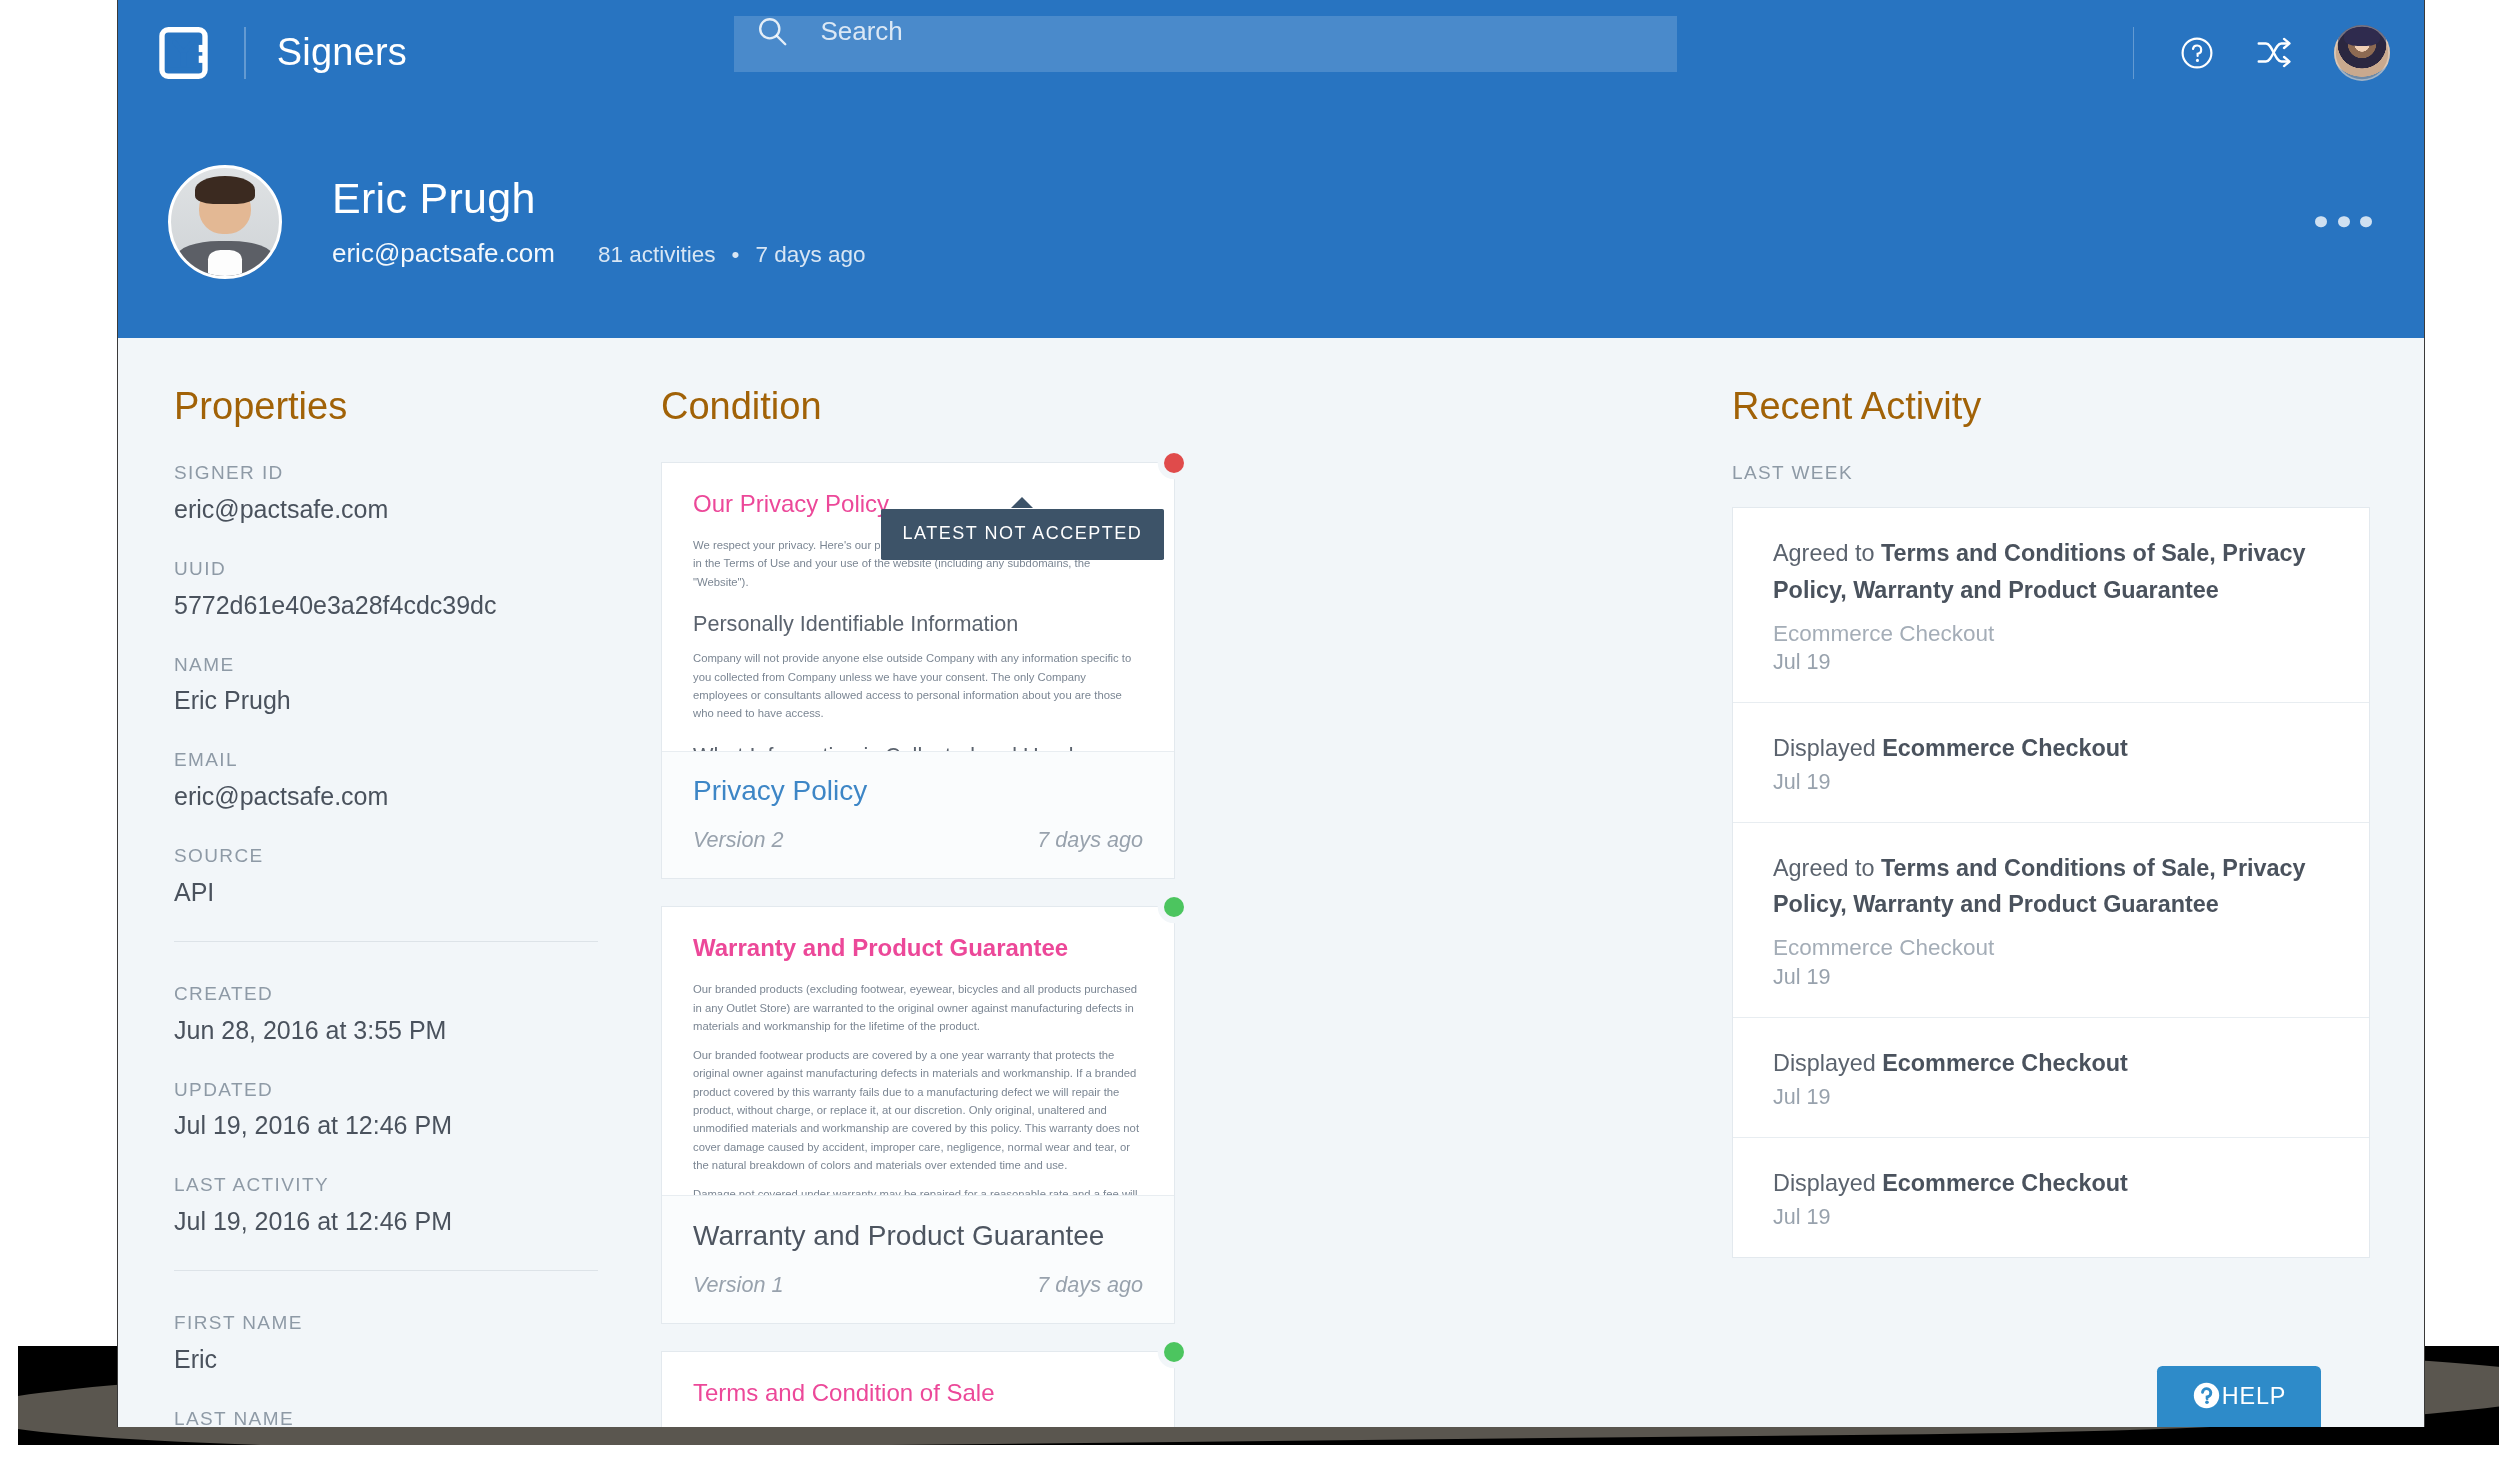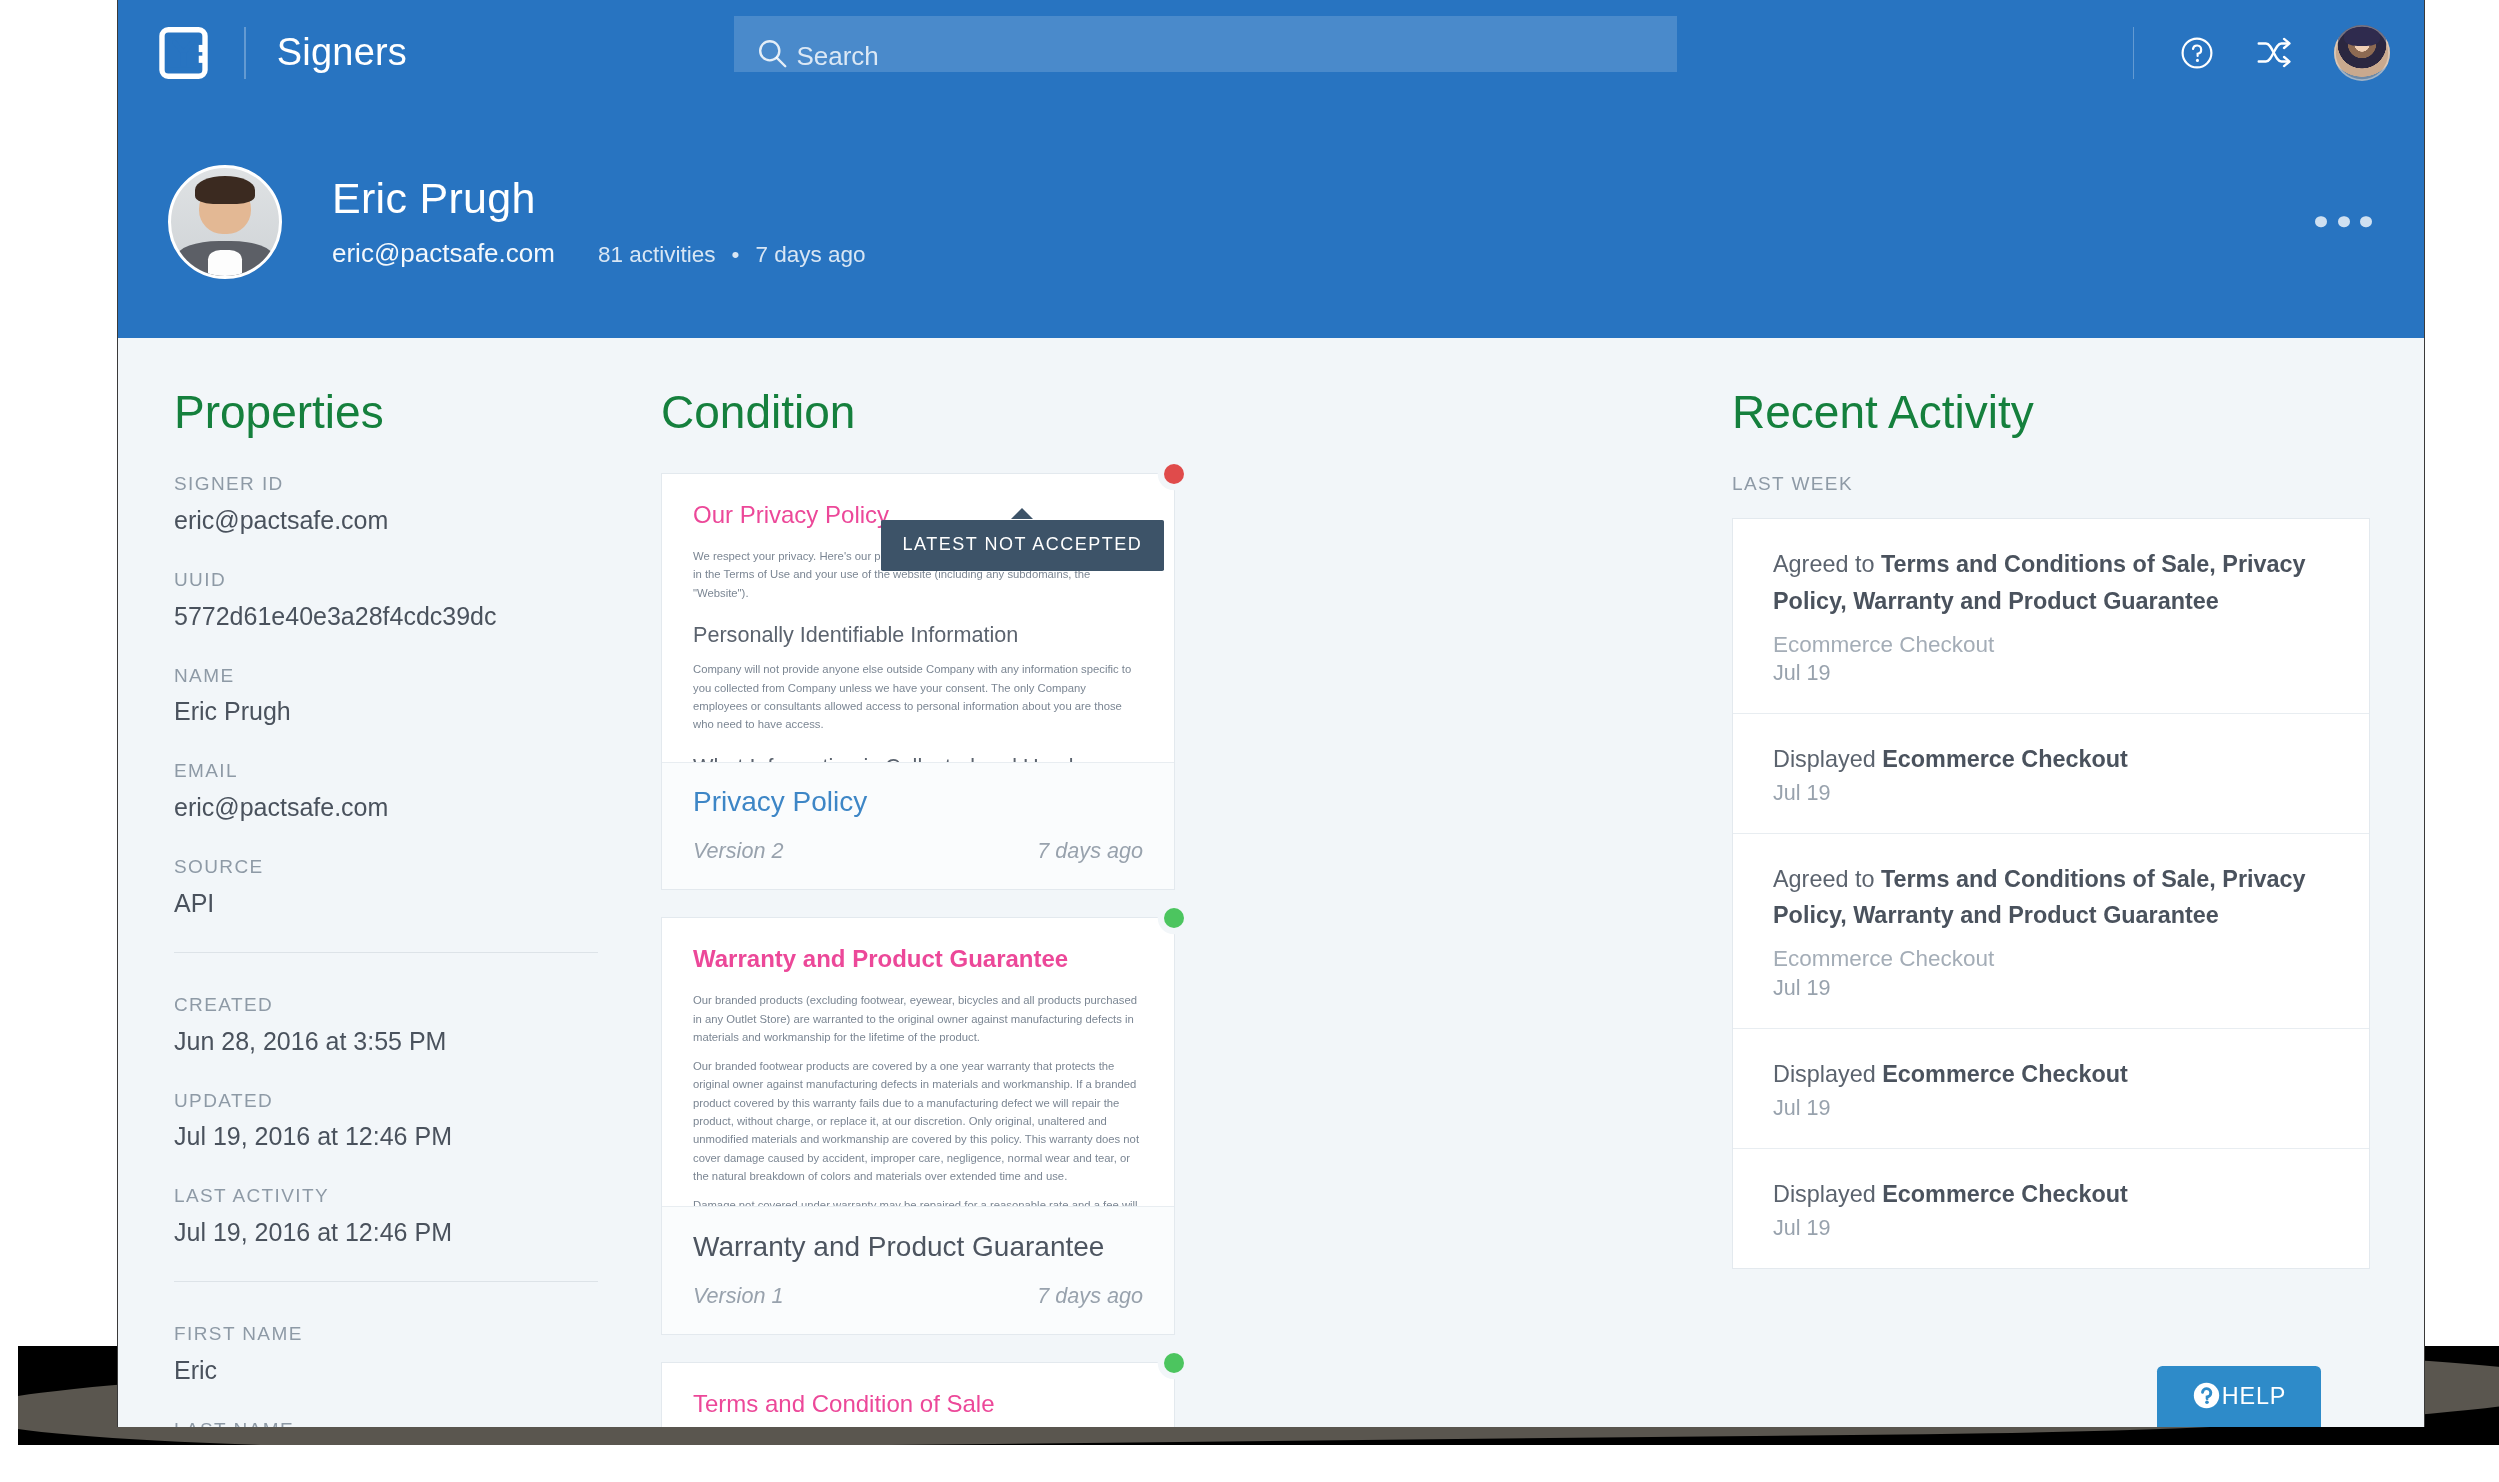--- a/index.html
+++ b/index.html
@@ -35,21 +35,21 @@
     display: flex; align-items: center; padding: 0 0 0 38px;
   }
   .logo-mark {
     width: 54px; height: 54px; flex: 0 0 54px;
     display: flex; align-items: center; justify-content: center;
   }
   .nav-divider { width: 1.8px; height: 52px; background: rgba(255,255,255,.28); margin: 0 31px 0 34px; }
   .nav-title { color: #fff; font-size: 38px; font-weight: 400; letter-spacing: 0.2px; }
   .search-box {
     position: absolute; left: 616px; top: 16px; width: 943px; height: 56px;
-    background: rgba(255,255,255,.16); display: flex; align-items: flex-end; padding-left: 23.4px; gap: 8px;
+    background: rgba(255,255,255,.16); display: flex; align-items: flex-start; padding-left: 23.4px; gap: 32px;
   }
   .search-ph { color: rgba(255,255,255,.80); font-size: 26px; }
   .nav-right {
     position: absolute; right: 34px; top: 0; height: 105px;
     display: flex; align-items: center; gap: 40px;
   }
   .nav-right .vdiv { width: 1.8px; height: 52px; background: rgba(255,255,255,.28); margin-right: 3.6px; }
   .nav-icon { width: 38px; height: 38px; display: flex; align-items: center; justify-content: center; cursor: pointer; }
   .nav-avatar {
     width: 56px; height: 56px; border-radius: 50%;
@@ -99,21 +99,21 @@
     display: flex; gap: 10.8px; cursor: pointer;
   }
   .profile-more i { width: 11.7px; height: 11.7px; border-radius: 50%; background: rgba(255,255,255,.78); display: block; }
 
   
   .body-wrap { display: flex; padding: 47px 54px 0 56px; gap: 0; }
   .col-props { width: 424px; flex: 0 0 424px; }
   .col-contracts { width: 1082px; flex: 0 0 1082px; padding-left: 63px; }
   .col-activity { flex: 1 1 auto; padding-left: 52px; }
 
-  .col-title { font-size: 46px; color: #15803d; font-weight: 400; margin-bottom: 34px; }
+  .col-title { font-size: 38px; color: #a16207; font-weight: 400; margin-bottom: 34px; }
 
   .prop-label {
     font-size: 19px; letter-spacing: 1.4px; color: #8e9aa6; text-transform: uppercase; margin-bottom: 10.8px;
   }
   .prop-value { font-size: 25px; color: #4a525d; margin-bottom: 34px; }
   .prop-rule { height: 0.9px; background: #dde3e8; margin: 14.4px 0 41px 0; }
 
   
   .cards { display: flex; flex-wrap: wrap; gap: 27px 27px; }
   .card {

